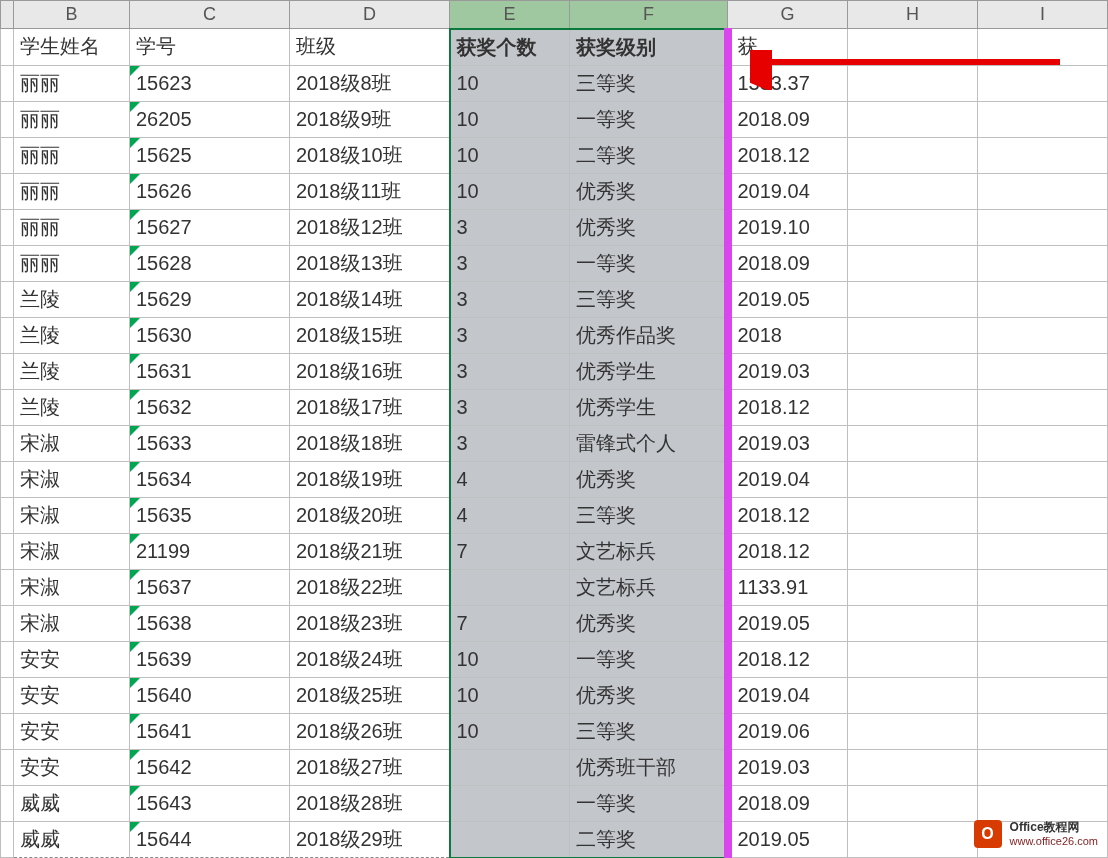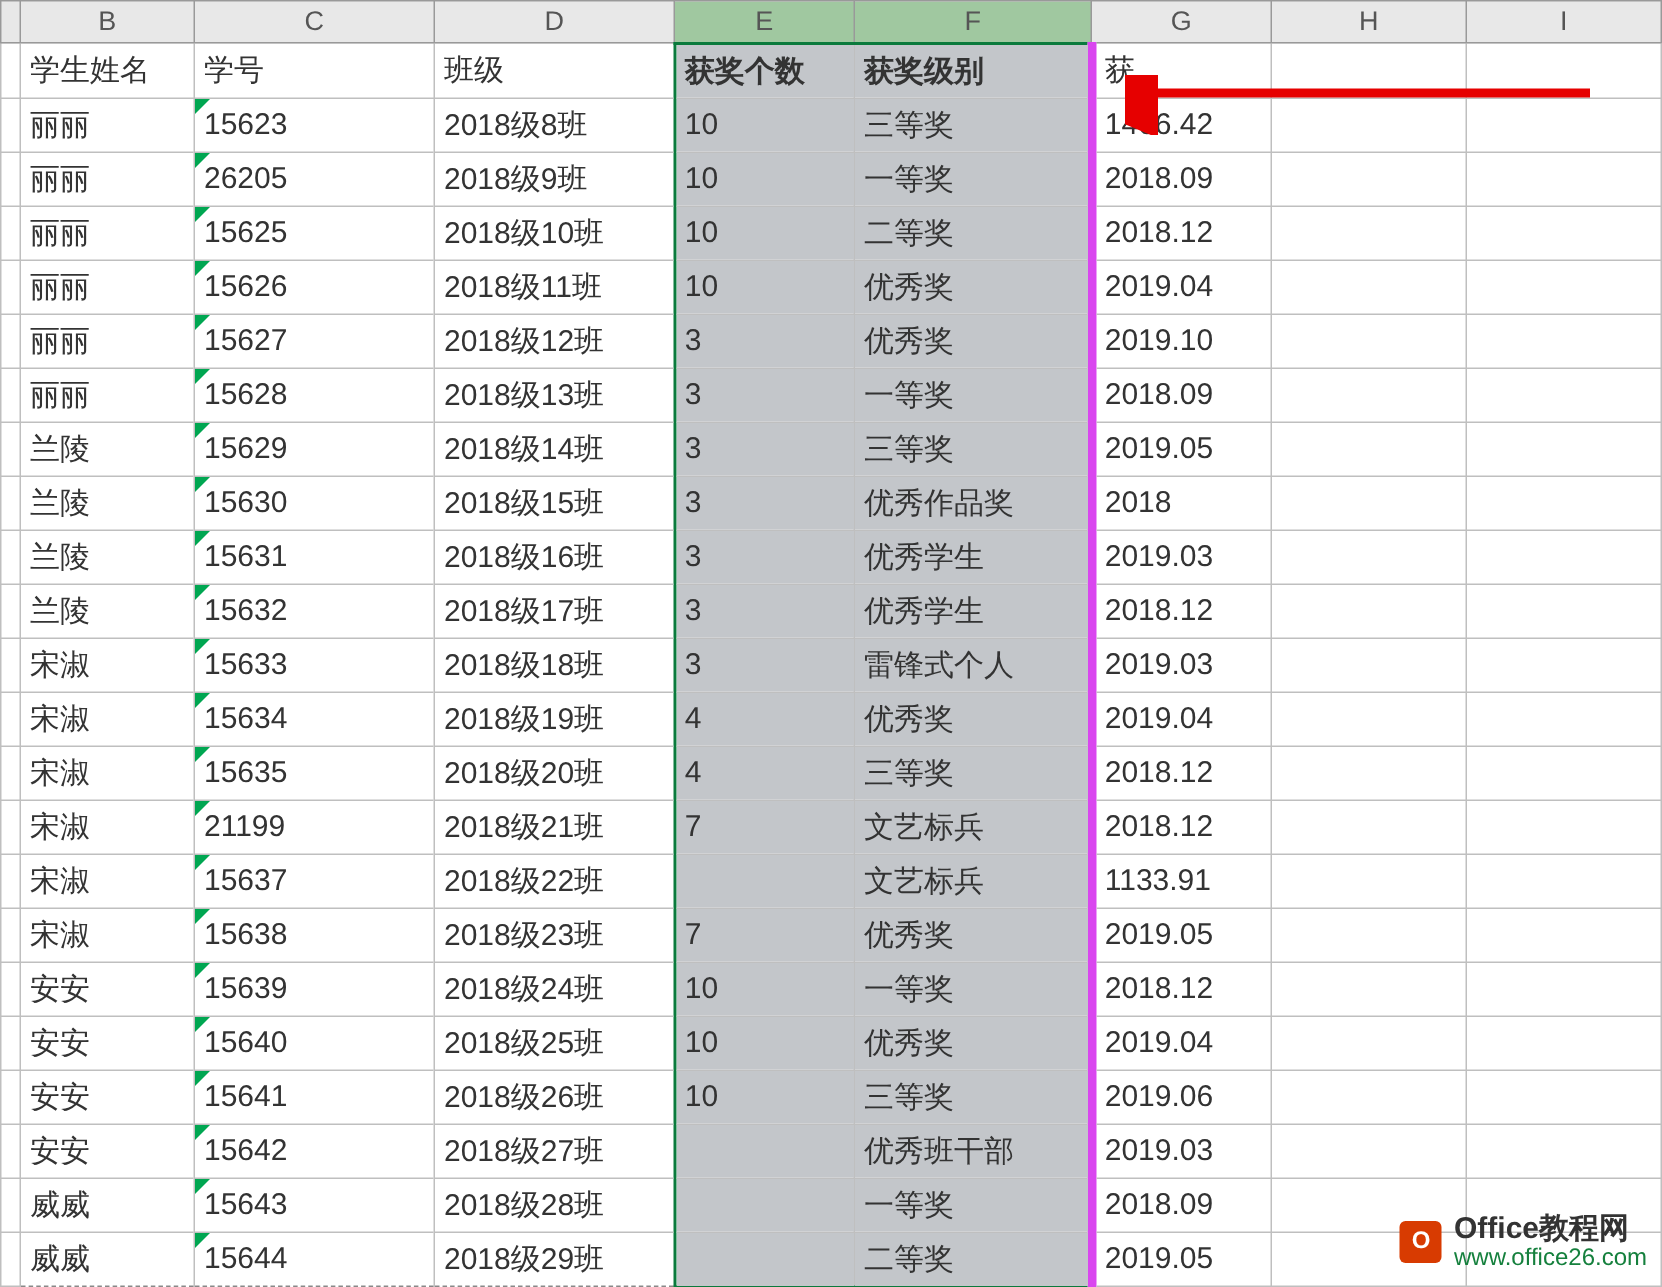--- a/index.html
+++ b/index.html
@@ -57,21 +57,21 @@
     .col-F { width: 158px; }
     .col-G { width: 120px; }
     .col-H { width: 130px; }
     .col-I { width: 130px; }
     .selected {
       background: #c3c6ca;
     }
     .selection-border-top { border-top: 2px solid #0a7a3c; }
     .selection-border-bottom { border-bottom: 2px solid #0a7a3c; }
     .selection-border-left { border-left: 2px solid #0a7a3c; }
-    .selection-border-right { border-right: 6px solid #d946ef; }
+    .selection-border-right { border-right: 8px solid #d946ef; }
     .header-bold {
       font-weight: bold;
       margin-left: 36px;
     }
     .dashed-bottom {
       border-bottom: 1px dashed #888;
     }
     .green-triangle::before {
       content: "";
       position: absolute;
@@ -109,22 +109,22 @@
       justify-content: center;
       color: #fff;
       font-weight: bold;
       font-size: 16px;
     }
     .watermark-text {
       display: flex;
       flex-direction: column;
       line-height: 1.1;
     }
-    .watermark-title { font-size: 20px; color: #333; font-weight: bold; }
-    .watermark-url { font-size: 16px; color: #15803d; }
+    .watermark-title { font-size: 12px; color: #333; font-weight: bold; }
+    .watermark-url { font-size: 11px; color: #7f1d1d; }
   </style>
 </head>
 <body>
 
 <div class="spreadsheet">
 
   <div class="col-header-row">
     <div class="col-header col-A"></div>
     <div class="col-header col-B">B</div>
     <div class="col-header col-C">C</div>
@@ -148,21 +148,21 @@
     <div class="cell col-I"></div>
   </div>
 
 <div class="row">
       <div class="cell col-A"></div>
       <div class="cell col-B dashed-bottom">丽丽</div>
       <div class="cell col-C dashed-bottom green-triangle">15623</div>
       <div class="cell col-D dashed-bottom">2018级8班</div>
       <div class="cell col-E selected selection-border-left">10</div>
       <div class="cell col-F selected selection-border-right">三等奖</div>
-      <div class="cell col-G">1466.42</div>
+      <div class="cell col-G">1333.37</div>
       <div class="cell col-H"></div>
       <div class="cell col-I"></div>
     </div>
     <div class="row">
       <div class="cell col-A"></div>
       <div class="cell col-B dashed-bottom">丽丽</div>
       <div class="cell col-C dashed-bottom green-triangle">26205</div>
       <div class="cell col-D dashed-bottom">2018级9班</div>
       <div class="cell col-E selected selection-border-left">10</div>
       <div class="cell col-F selected selection-border-right">一等奖</div>

